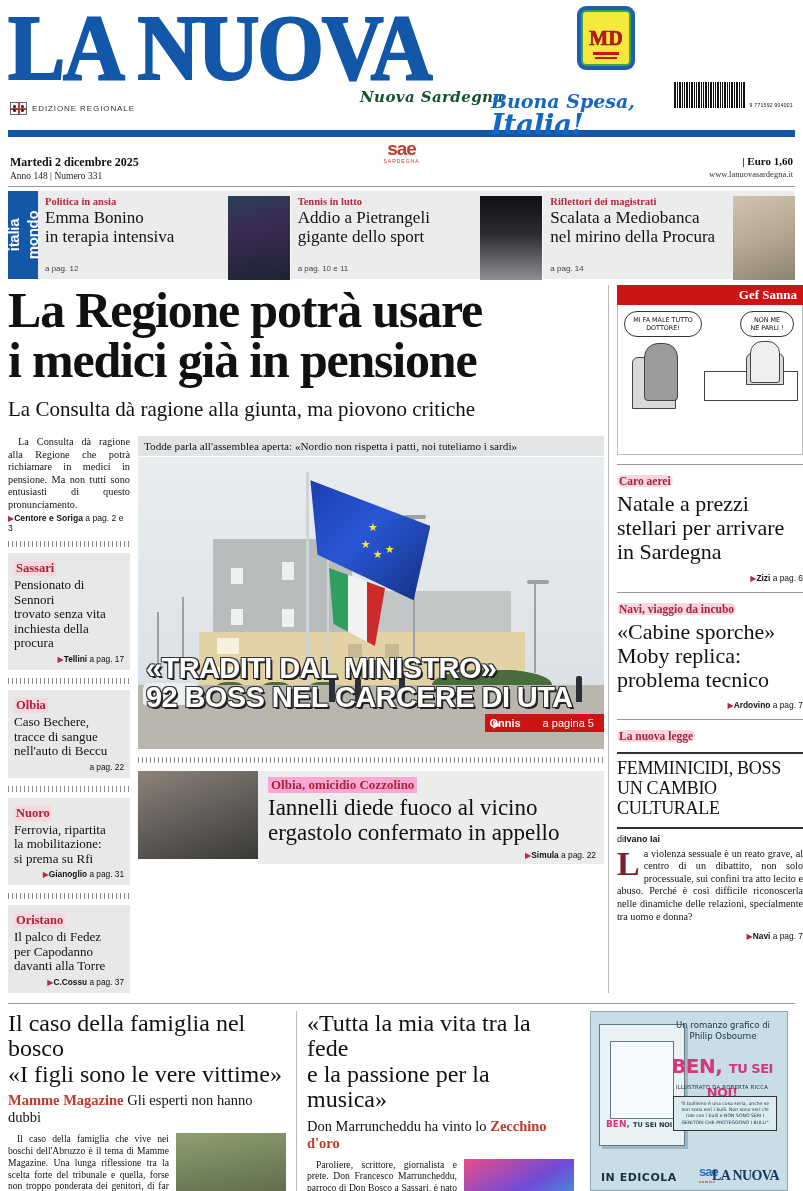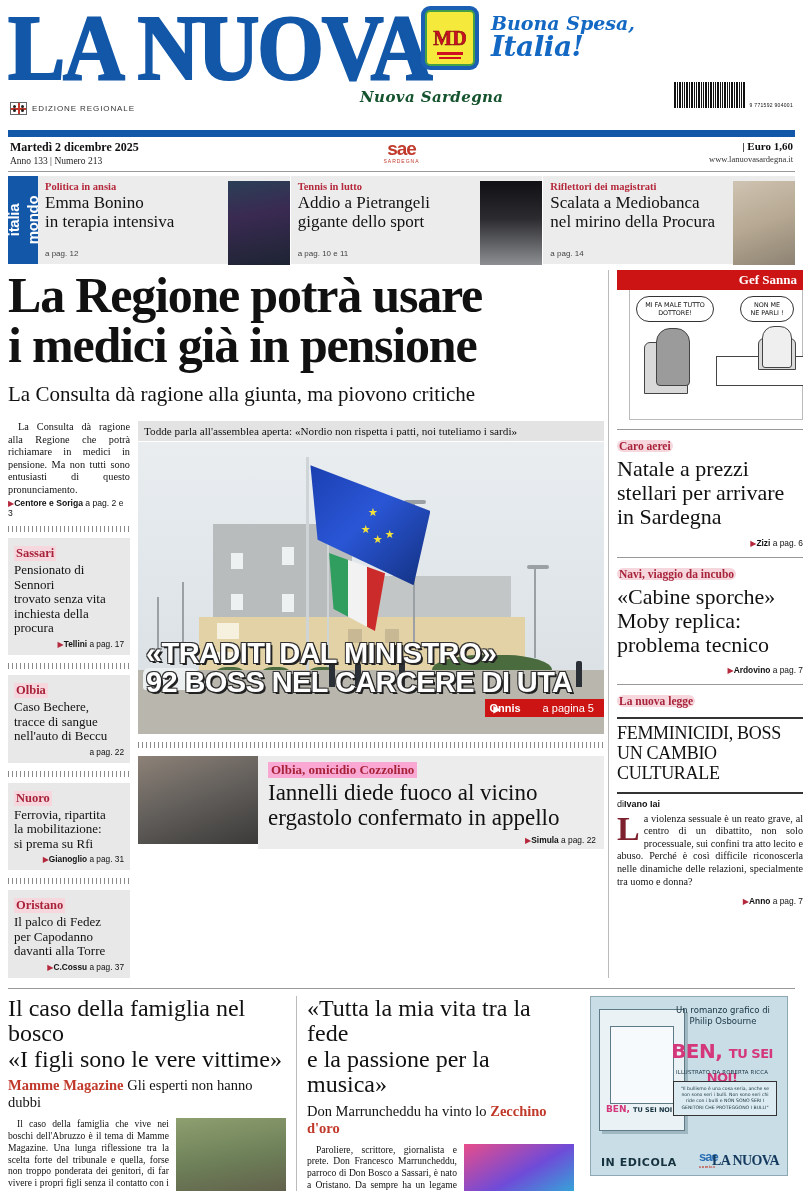--- a/index.html
+++ b/index.html
@@ -28,38 +28,38 @@
     font-size: 15px; color: #14532d; font-weight: bold;
     letter-spacing: .4px;
   }
   .edizione-row { position: absolute; left: 2px; top: 102px; display: flex; align-items: center; gap: 5px; }
   .sardflag { width: 17px; height: 13px; position: relative; background:#fff; border: 1px solid #666; }
   .sardflag .cross-v { position: absolute; left: 50%; top: 0; width: 2px; height: 100%; background: #c0392b; transform: translateX(-50%); }
   .sardflag .cross-h { position: absolute; top: 50%; left: 0; height: 2px; width: 100%; background: #c0392b; transform: translateY(-50%); }
   .sardflag .m { position: absolute; width: 3px; height: 3px; background: #222; border-radius: 50%; }
   .edizione-txt { font-family: "Liberation Sans", sans-serif; font-size: 8px; letter-spacing: .9px; color: #333; }
 
-  .md-block { position: absolute; right: 160px; top: 6px; display: flex; align-items: center; gap: 12px; }
+  .md-block { position: absolute; right: 160px; top: 6px; display: flex; align-items: flex-end; gap: 22px; flex-direction: column; }
   .md-logo { width: 58px; height: 64px; background: #1a5fb4; border-radius: 9px; padding: 4px; position: relative; }
   .md-inner { background: #f5e93c; width: 100%; height: 100%; border-radius: 5px; display: flex; align-items: center; justify-content: center; border: 2px solid #43a047; position: relative; }
   .md-text { font-family: "Liberation Serif", serif; font-weight: bold; font-size: 20px; color: #cf1020; -webkit-text-stroke: .6px #7a0b12; }
   .md-bar { position: absolute; bottom: 9px; left: 50%; transform: translateX(-50%); width: 26px; height: 3px; background: #cf1020; }
   .md-bar2 { position: absolute; bottom: 5px; left: 50%; transform: translateX(-50%); width: 22px; height: 2px; background: #cf1020; }
   .md-slogan { font-family: "DejaVu Serif", serif; font-style: italic; font-weight: bold; color: #1268c3; line-height: 1.02; }
   .md-slogan .l1 { font-size: 19px; display: block; }
   .md-slogan .l2 { font-size: 28px; display: block; letter-spacing: -.5px; }
 
   .barcode { position: absolute; right: 2px; top: 82px; display: flex; align-items: flex-end; gap: 4px; }
   .bars { height: 26px; display: flex; align-items: flex-end; }
   .bars i { display: block; width: 1px; height: 26px; background: #111; margin-right: 1px; }
   .bars i.w { width: 2px; }
   .bcnum { font-family: "Liberation Sans", sans-serif; font-size: 5px; letter-spacing: .3px; }
 
   .blue-rule { height: 7px; background: #1257a8; margin-top: 2px; }
-  .dateline { display: flex; align-items: flex-start; padding: 3px 2px 5px; position: relative; gap: 12px; }
+  .dateline { display: flex; align-items: flex-start; padding: 18px 2px 5px; position: relative; gap: 12px; }
   .dateline .left .d1 { font-family: "Liberation Serif", serif; font-weight: bold; font-size: 12px; }
   .dateline .left .d2 { font-family: "Liberation Serif", serif; font-size: 9.5px; color: #222; margin-top: 1px; }
   .sae-mid { position: absolute; left: 50%; transform: translateX(-50%); top: 2px; text-align: center; }
   .sae-mid .sae { font-family: "Liberation Sans", sans-serif; font-weight: bold; font-size: 19px; color: #c0392b; letter-spacing: -1px; line-height: 1; }
   .sae-mid .sard { font-family: "Liberation Sans", sans-serif; font-size: 5px; color: #c0392b; letter-spacing: 1px; }
   .dateline .right { margin-left: auto; text-align: right; }
   .dateline .right .p1 { font-family: "Liberation Serif", serif; font-weight: bold; font-size: 11px; }
   .dateline .right .p2 { font-family: "Liberation Serif", serif; font-size: 8.5px; color: #333; margin-top: 2px; }
   .thin-rule { height: 1px; background: #999; }
 
@@ -150,21 +150,21 @@
 
   .sub-art { display: flex; margin-top: 8px; }
   .sub-photo { width: 120px; height: 88px; flex: none; background: linear-gradient(160deg,#8d8278 0%,#5d5a57 55%,#3b3a38 100%); }
   .sub-txt { flex: 1; background: #ececec; padding: 4px 8px 4px 10px; position: relative; }
   .sub-k { font-family: "Liberation Serif", serif; font-weight: bold; font-size: 13px; color: #a8233a; background: #f9a8d4; display: inline-block; padding: 0 3px; }
   .sub-t { font-family: "Liberation Serif", serif; font-size: 23px; line-height: 1.08; margin-top: 3px; }
   .sub-p { font-family: "Liberation Sans", sans-serif; font-size: 8.4px; text-align: right; margin-top: 4px; }
 
   
   .gef-head { background: #cc1414; color: #fff; text-align: right; font-family: "Liberation Serif", serif; font-weight: bold; font-size: 13px; padding: 2px 6px; }
-  .cartoon { border: 1px solid #bbb; border-top: none; height: 130px; background: #fff; position: relative; margin-left: 12px; }
+  .cartoon { border: 1px solid #bbb; border-top: none; height: 150px; background: #fff; position: relative; }
   .bubble { position: absolute; border: 1.2px solid #333; border-radius: 14px; background: #fff;
     font-family: "DejaVu Sans", sans-serif; font-size: 6.4px; text-align: center; padding: 4px 5px; line-height: 1.25; }
   .fig { position: absolute; }
   .desk { position: absolute; background: #fff; border: 1.2px solid #444; }
   .chair { position: absolute; border: 1.2px solid #444; background: #d9d9d9; border-radius: 6px 6px 0 0; }
 
   .rdiv { height: 1px; background: #999; margin: 9px 0 6px; }
   .rkick { font-family: "Liberation Serif", serif; font-weight: bold; font-size: 11.5px; color: #a8233a; background: #f6d7dd; display: inline-block; padding: 0 2px; border-radius: 6px; }
   .rtitle { font-family: "Liberation Serif", serif; font-size: 22px; line-height: 1.1; margin-top: 3px; }
   .rpage { font-family: "Liberation Sans", sans-serif; font-size: 8.4px; text-align: right; margin-top: 8px; }
@@ -278,21 +278,21 @@
       </span>
       <span class="bcnum">9 771592 904001</span>
     </div>
   </div>
 
   <div class="blue-rule"></div>
 
   <div class="dateline">
     <div class="left">
       <div class="d1">Martedì 2 dicembre 2025</div>
-      <div class="d2">Anno 133 | Numero 213</div>
+      <div class="d2">Anno 148 | Numero 331</div>
     </div>
     <div class="sae-mid">
       <div class="sae">sae</div>
       <div class="sard">SARDEGNA</div>
     </div>
     <div class="right">
       <div class="p1">| Euro 1,60</div>
       <div class="p2">www.lanuovasardegna.it</div>
     </div>
   </div>
@@ -534,21 +534,21 @@
         <div class="legge-t">
           <div>FEMMINICIDI, BOSS</div>
           <div>UN CAMBIO CULTURALE</div>
         </div>
         <div class="rule2"></div>
         <div class="di">
           <span>di</span><b>Ivano Iai</b>
         </div>
         <div class="rbody">La violenza sessuale è un reato grave, al centro di un dibattito, non solo processuale, sui confini tra atto lecito e abuso. Perché è così difficile riconoscerla nelle dinamiche delle relazioni, specialmente tra uomo e donna?</div>
         <div class="rpage">
-          <span class="tri">▶</span><b>Anno</b> <span>a pag. 7</span>
+          <span class="tri">▶</span><b>Navi</b> <span>a pag. 7</span>
         </div>
       </div>
     </div>
   </div>
 
   <div class="bottom">
 
     <div class="bcol">
       <div class="b-title">
         <div>Il caso della famiglia nel bosco</div>

